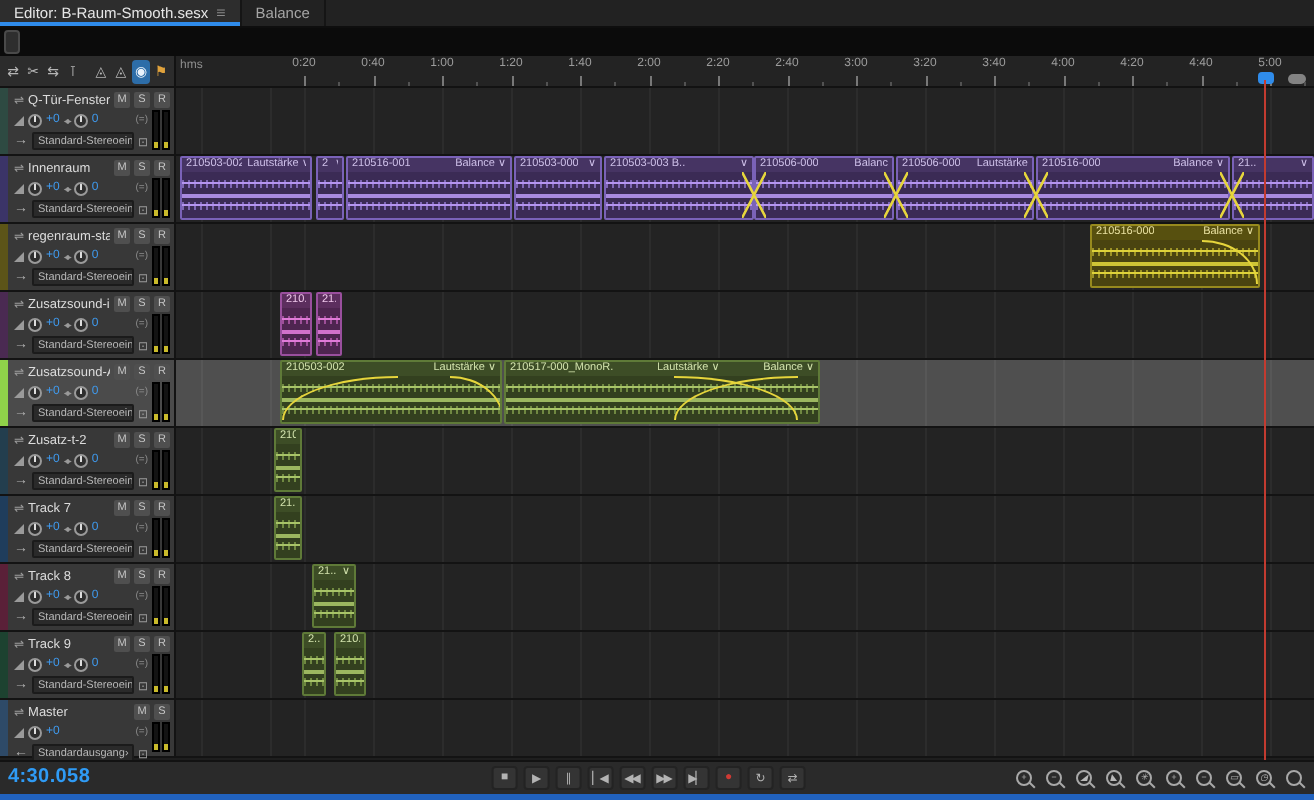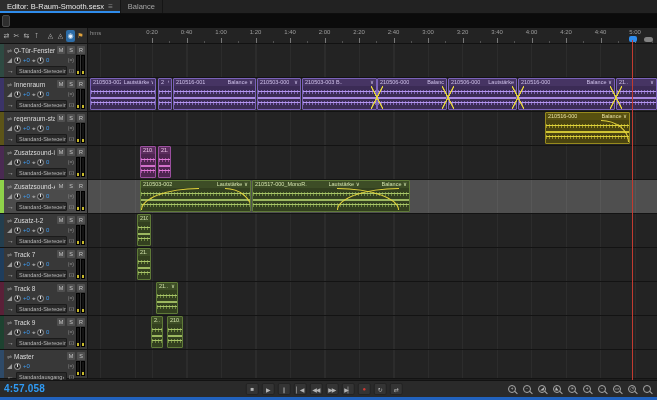--- a/index.html
+++ b/index.html
@@ -729,21 +729,21 @@
           <div class="meters">
             <div class="mbar"></div>
             <div class="mbar"></div>
           </div>
         </div>
         <div class="lane"></div>
       </div>
     </div>
 
   <div class="transport">
-    <div class="ttime">4:57.058</div>
+    <div class="ttime">4:30.058</div>
     <div class="tbuttons" id="tbuttons">
         <div class="trbtn">■</div>
         <div class="trbtn">▶</div>
         <div class="trbtn">∥</div>
         <div class="trbtn">▏◀</div>
         <div class="trbtn">◀◀</div>
         <div class="trbtn">▶▶</div>
         <div class="trbtn">▶▏</div>
         <div class="trbtn" style="color: rgb(207, 58, 52);">●</div>
         <div class="trbtn">↻</div>

